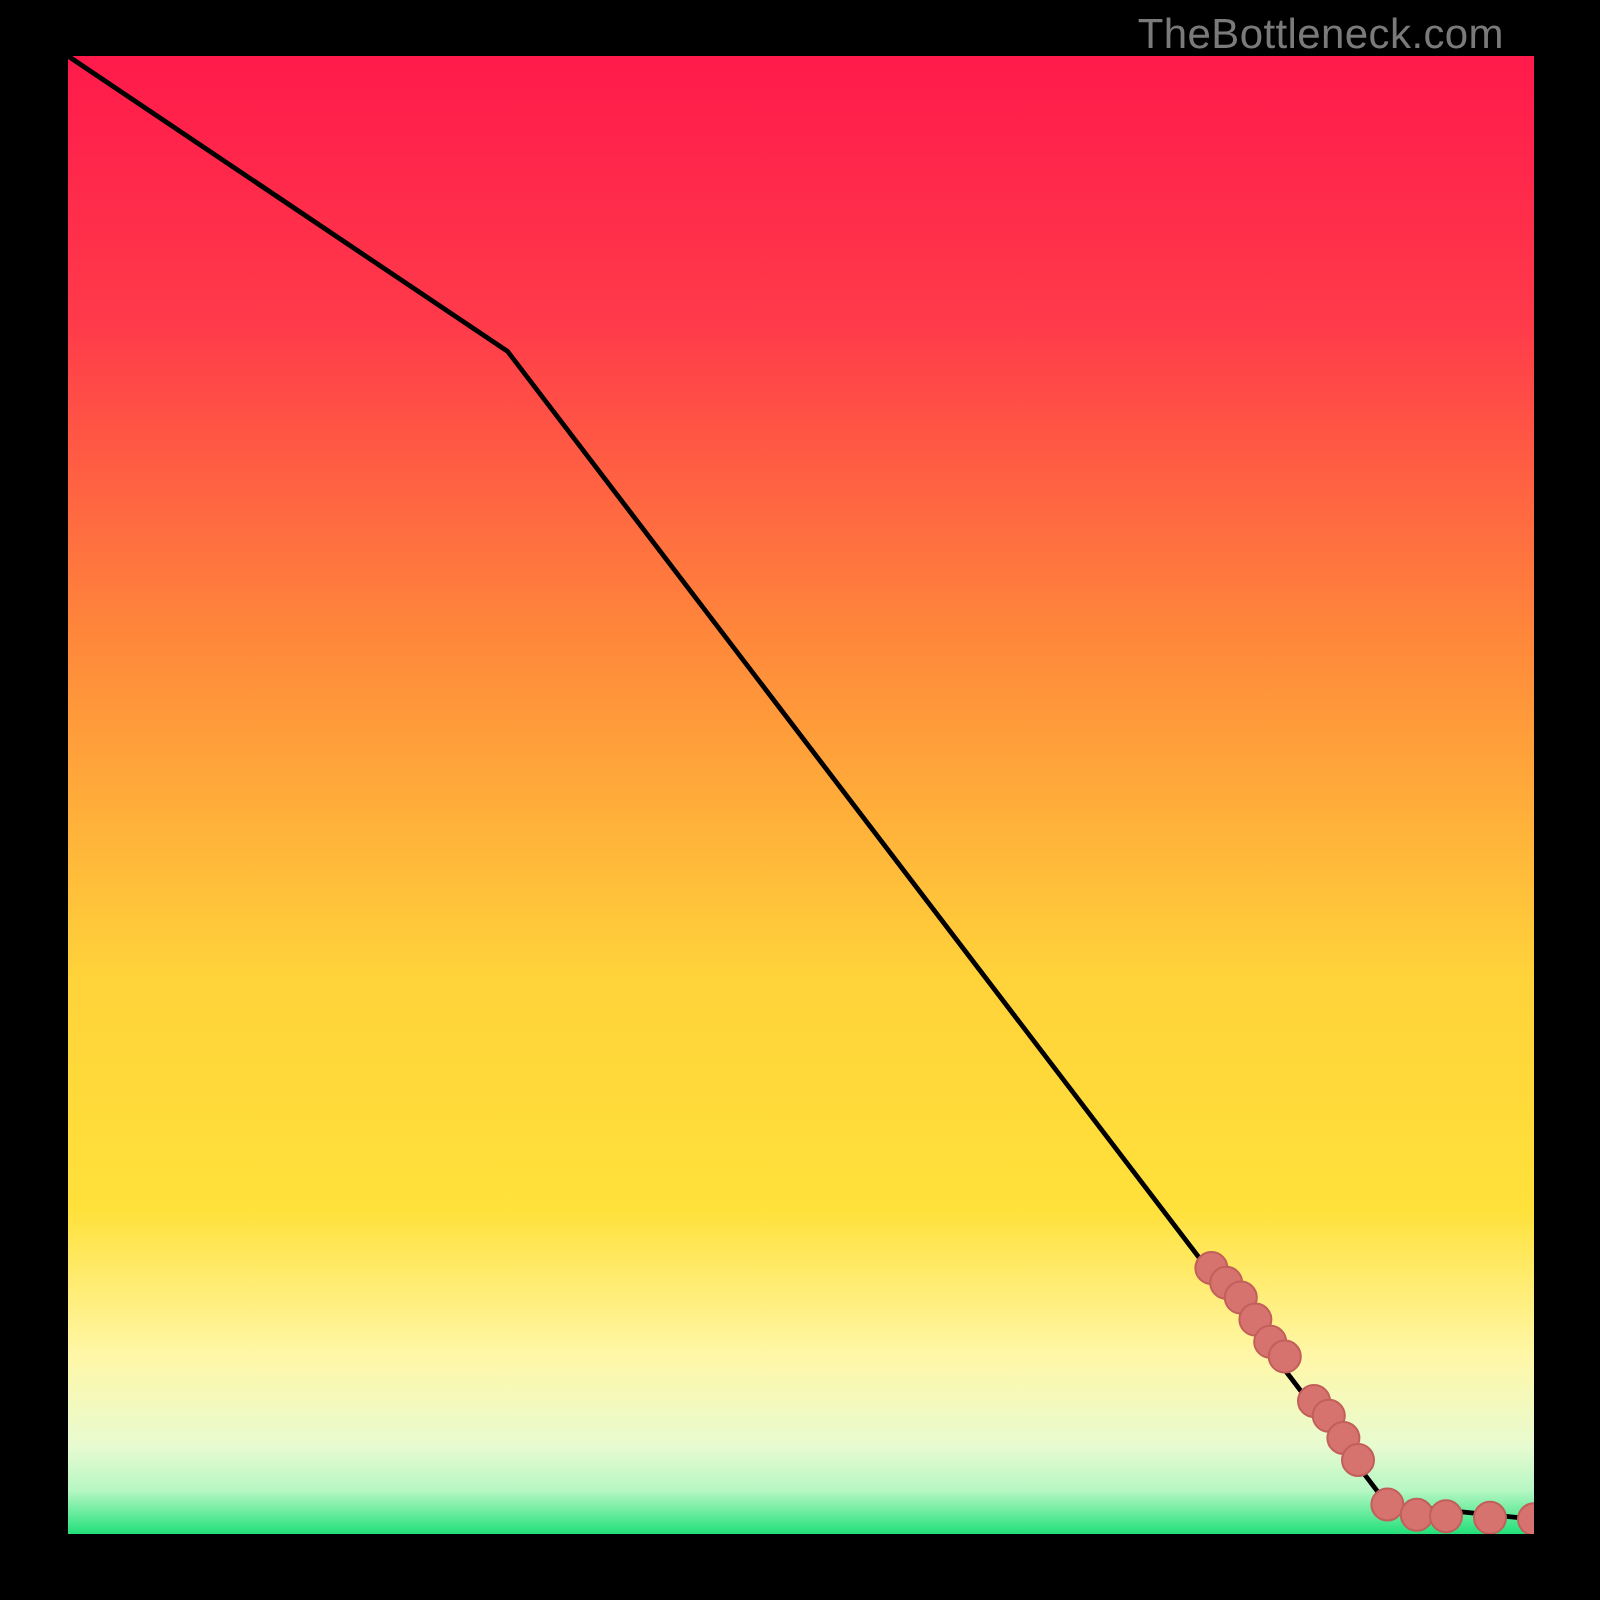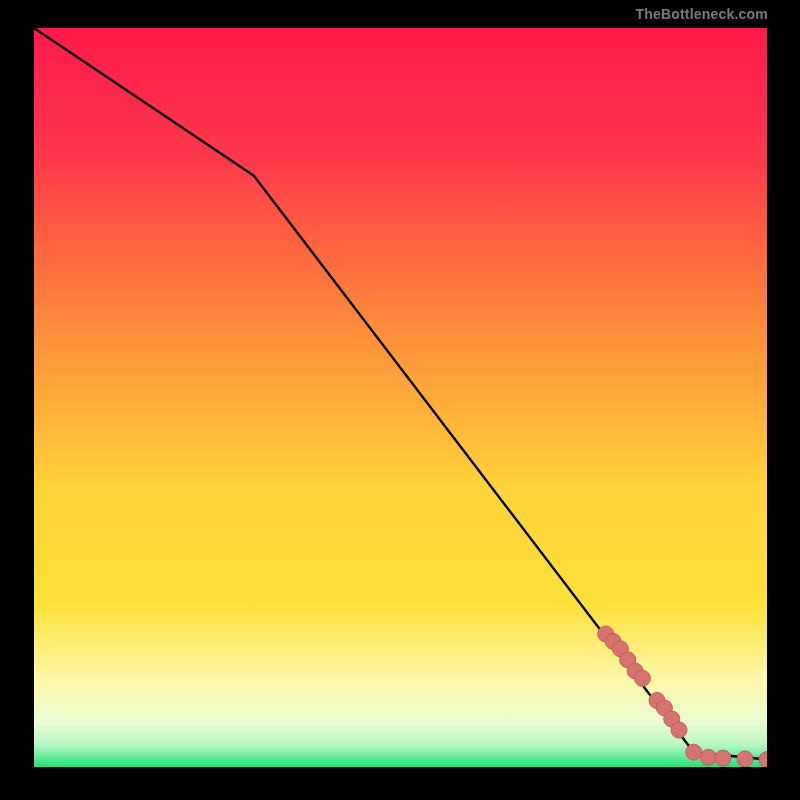--- a/index.html
+++ b/index.html
@@ -30,24 +30,24 @@
   }
   .overlay-svg {
     position: absolute;
     inset: 0;
     width: 100%;
     height: 100%;
   }
   .watermark {
     position: absolute;
     top: 6px;
-    right: 32px;
+    right: 48px;
     color: #7a7a7a;
-    font-size: 14px;
-    font-weight: 700;
+    font-size: 21px;
+    font-weight: 400;
     letter-spacing: 0.2px;
   }
 </style>
 </head>
 <body>
 
 <div class="stage">
 
   <div class="watermark">TheBottleneck.com</div>
 

